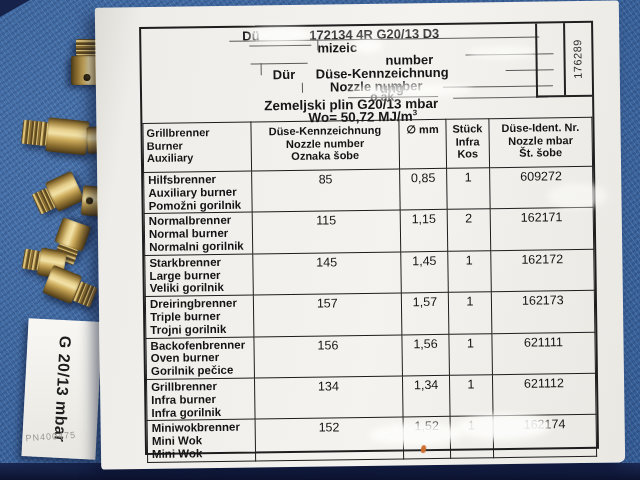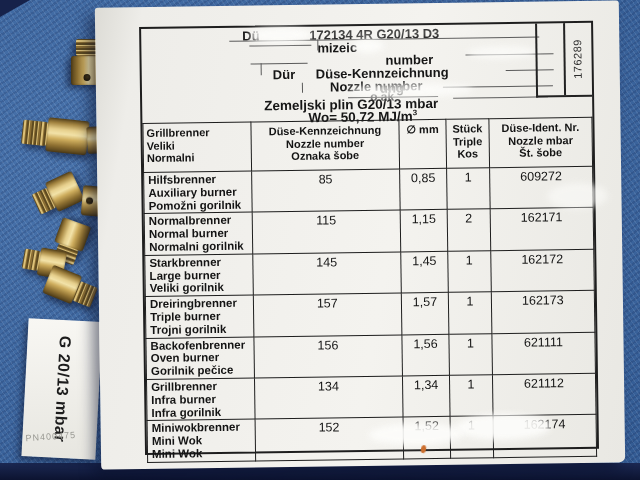--- a/index.html
+++ b/index.html
@@ -165,34 +165,34 @@
             <col style="width:24%">
               <col style="width:33%">
               <col style="width:10.5%">
               <col style="width:9.5%">
               <col style="width:23%">
           </colgroup>
           <thead>
             <tr>
               <th class="left">
                 <div>Grillbrenner</div>
-                <div>Veliki</div>
-                <div>Normalni</div>
+                <div>Burner</div>
+                <div>Auxiliary</div>
               </th>
               <th>
                 <div>Düse-Kennzeichnung</div>
                 <div>Nozzle number</div>
                 <div>Oznaka šobe</div>
               </th>
               <th>
                 <div>∅ mm</div>
               </th>
               <th>
                 <div>Stück</div>
-                <div>Triple</div>
+                <div>Infra</div>
                 <div>Kos</div>
               </th>
               <th>
                 <div>Düse-Ident. Nr.</div>
                 <div>Nozzle mbar</div>
                 <div>Št. šobe</div>
               </th>
             </tr>
           </thead>
           <tbody>

